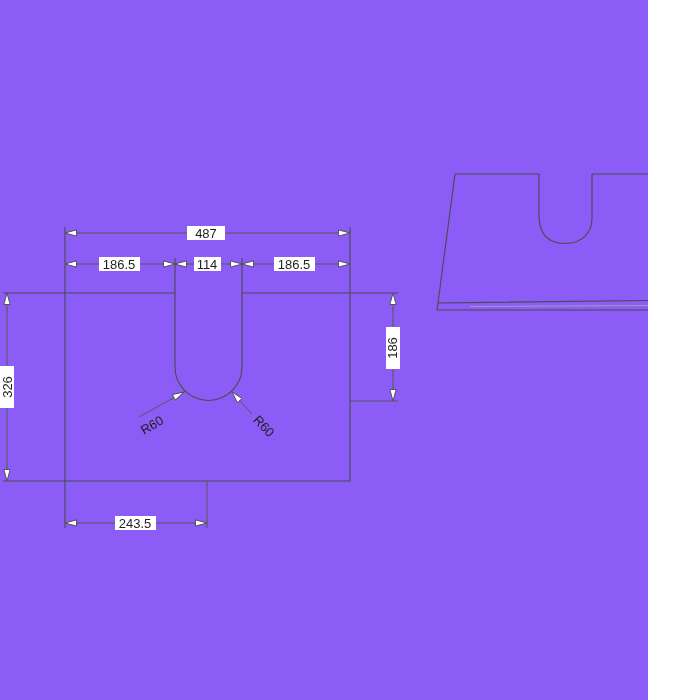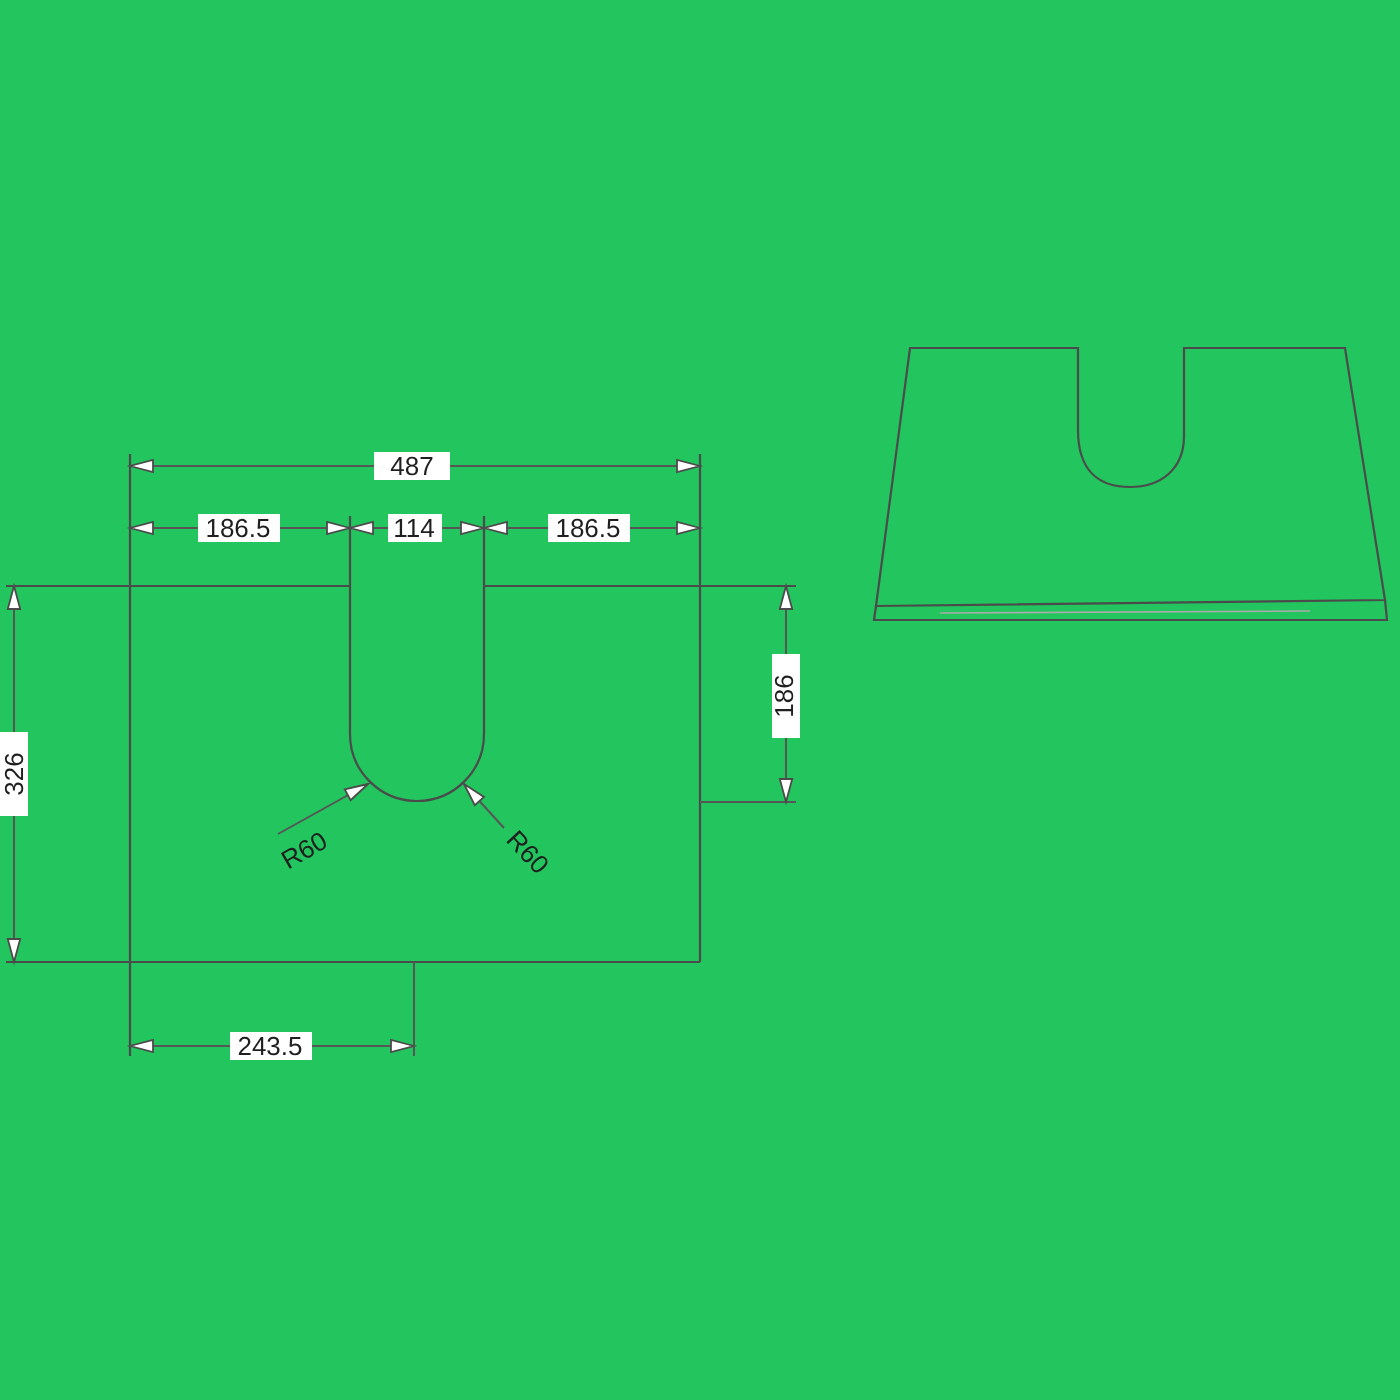--- a/index.html
+++ b/index.html
@@ -3,23 +3,23 @@
 <meta charset="utf-8">
 <style>
   html, body {
     margin: 0;
     padding: 0;
     background: #ffffff;
     font-family: "Liberation Sans", sans-serif;
   }
   #canvas {
     position: relative;
-    width: 700px;
+    width: 648px;
     height: 700px;
-    background: #22c55e;
+    background: #8b5cf6;
     overflow: hidden;
   }
   svg { display: block; }
   .edge {
     fill: none;
     stroke: #4b4b4b;
     stroke-width: 1.1;
     stroke-linecap: butt;
   }
   .thin {

